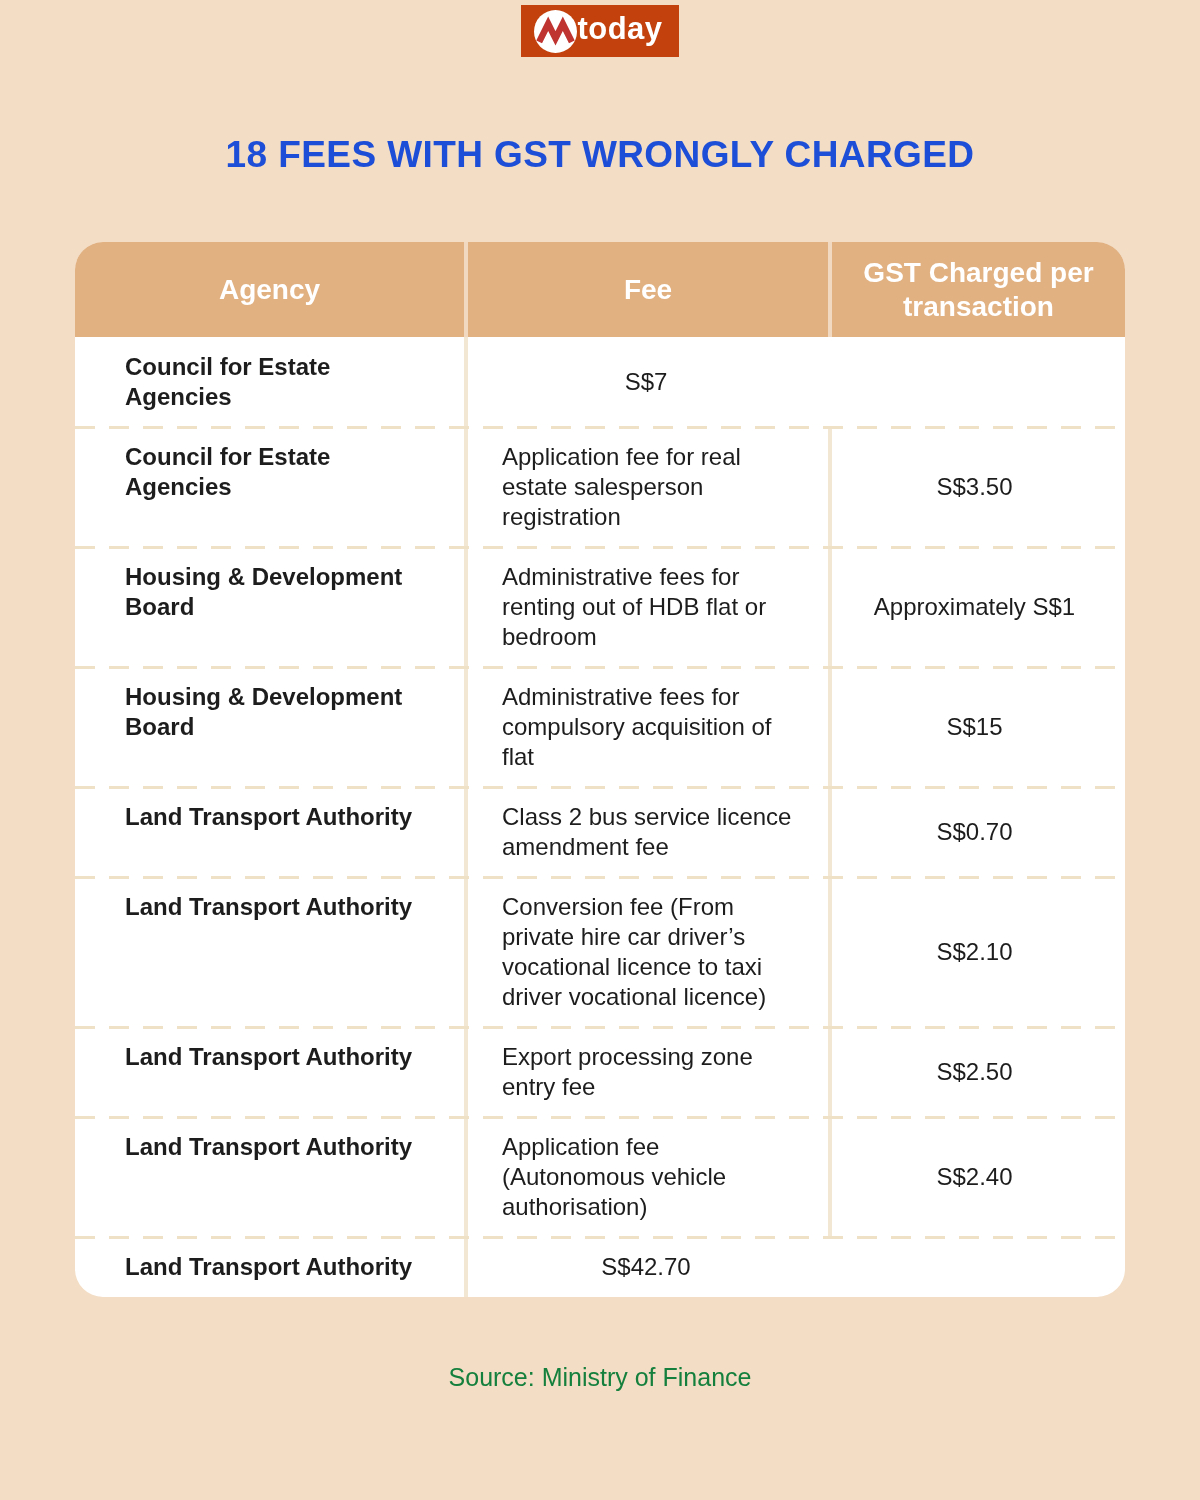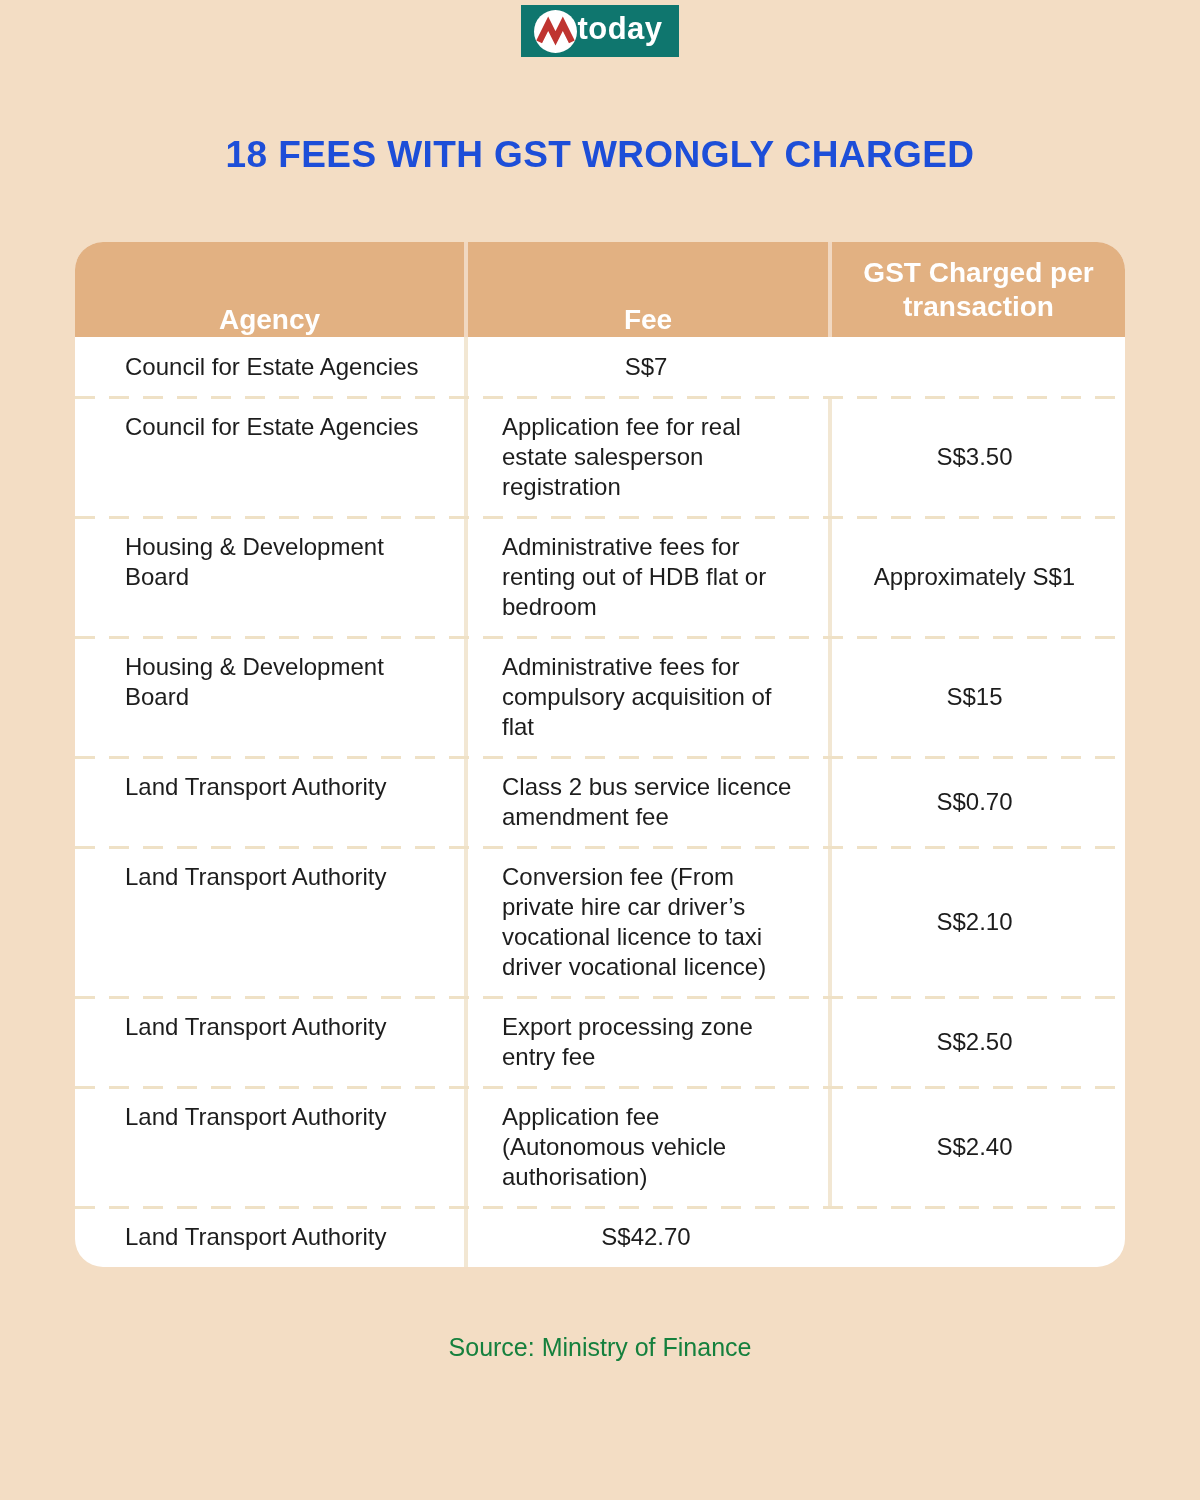--- a/index.html
+++ b/index.html
@@ -16,21 +16,21 @@
     height: 1500px;
     display: flex;
     flex-direction: column;
     align-items: center;
   }
   
   .logo {
     margin-top: 5px;
     height: 52px;
     padding: 0 16px 0 13px;
-    background: #0f766e;
+    background: #c2410c;
     display: flex;
     align-items: center;
   }
   .logo-icon { width: 43px; height: 43px; display: block; }
   .logo-icon svg { width: 100%; height: 100%; display: block; }
   .logo-text {
     color: #FFFFFF;
     font-size: 31px;
     font-weight: 800;
     letter-spacing: 0.5px;
@@ -63,21 +63,21 @@
     display: flex;
     align-items: center;
     justify-content: center;
     text-align: center;
     color: #FFFFFF;
     font-size: 28px;
     font-weight: 700;
     line-height: 34px;
   }
   .t-header .th:nth-child(1),
-  .t-header .th:nth-child(2) { border-right: 4px solid rgba(255,255,255,0.5); align-items: flex-end; }
+  .t-header .th:nth-child(2) { border-right: 4px solid rgba(255,255,255,0.5); }
   .th span { max-width: 250px; }
   .t-body { display: flex; flex-direction: column; }
   .t-row {
     position: relative;
     display: grid;
     grid-template-columns: 393px 364px 293px;
   }
   .t-row + .t-row::before {
     content: "";
     position: absolute;
@@ -89,21 +89,21 @@
   }
   .td {
     padding: 15px 28px 15px 34px;
     font-size: 24px;
     line-height: 30px;
     color: #1D1D1D;
   }
   .col-agency.td {
     padding-left: 50px;
     padding-right: 45px;
-    font-weight: 400;
+    font-weight: 700;
     border-right: 4px solid #F2E7D3;
   }
   .col-fee.td { border-right: 4px solid #F2E7D3; }
   .col-gst.td {
     display: flex;
     align-items: center;
     justify-content: center;
     text-align: center;
     padding-left: 12px;
     padding-right: 20px;

